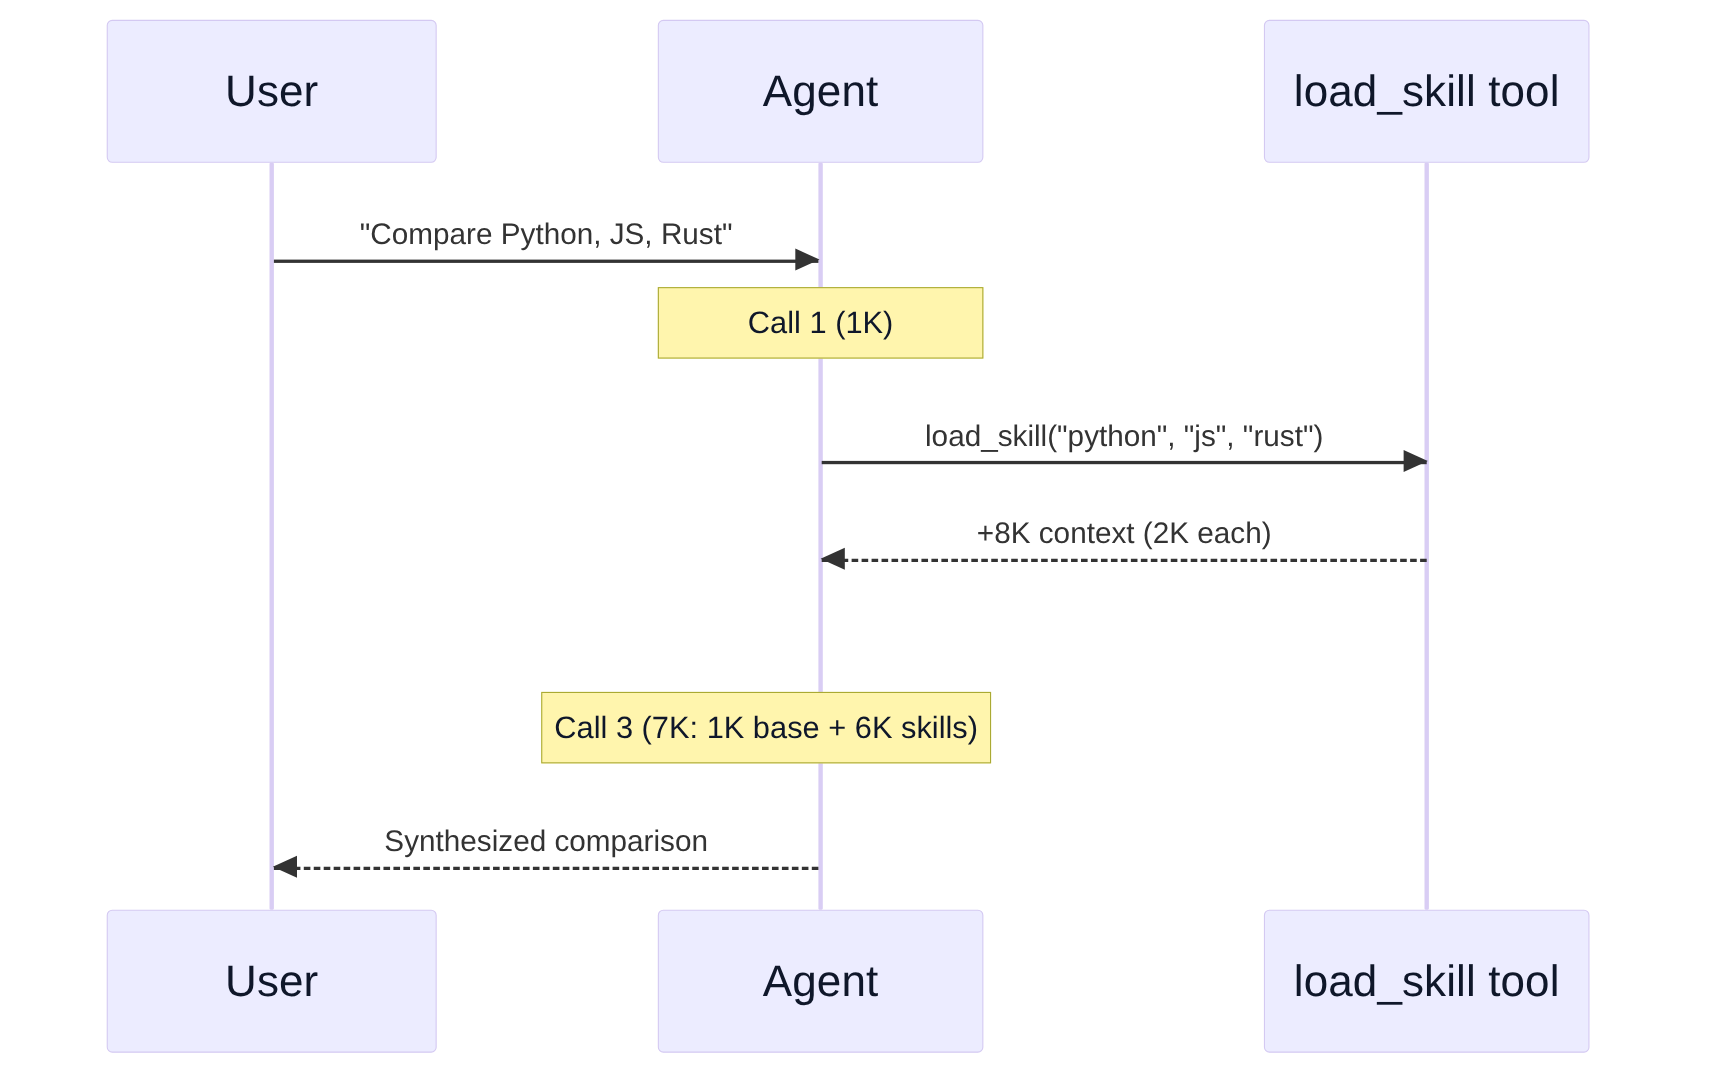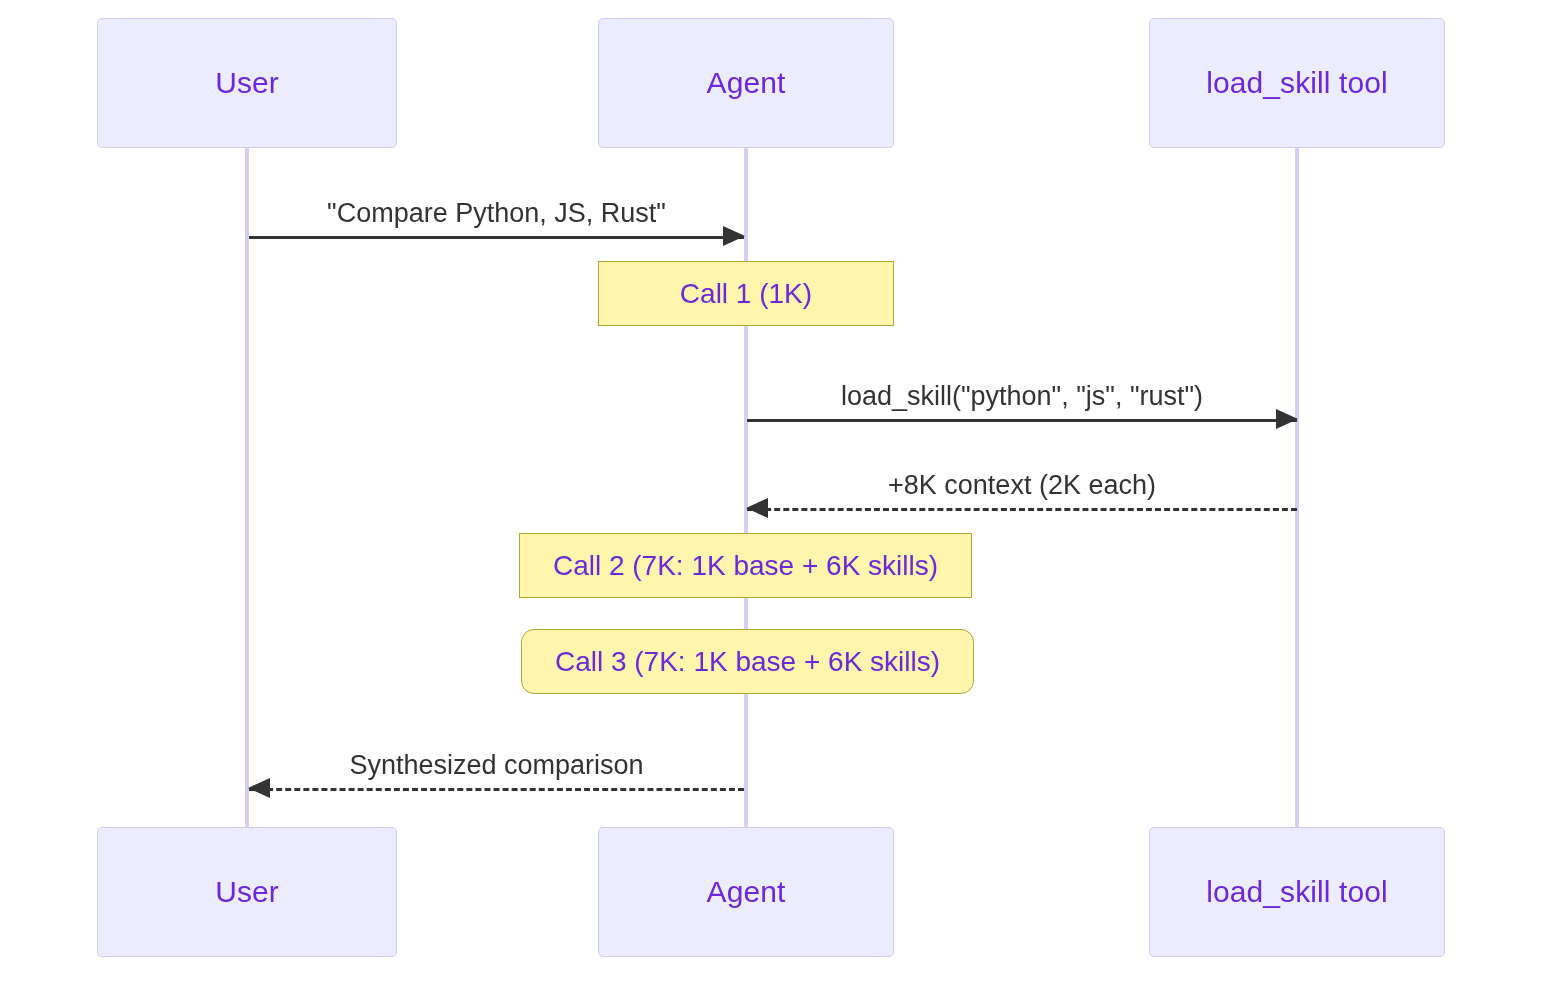--- a/index.html
+++ b/index.html
@@ -29,40 +29,40 @@
     position: absolute;
     box-sizing: border-box;
     background: #ececff;
     border: 1.6px solid #d4c9f2;
     border-radius: 5px;
     display: flex;
     align-items: center;
     justify-content: center;
   }
   .participant-label {
-    font-size: 30px;
-    color: #6d28d9;
+    font-size: 40px;
+    color: #0f172a;
     line-height: 1;
     letter-spacing: 0.1px;
     white-space: nowrap;
   }
 
   
   .note {
     position: absolute;
     box-sizing: border-box;
     background: #fff5ad;
     border: 1.8px solid #aaaa33;
     display: flex;
     align-items: center;
     justify-content: center;
   }
   .note-label {
     font-size: 28px;
-    color: #6d28d9;
+    color: #0f172a;
     line-height: 1;
     white-space: nowrap;
   }
 
   
   .message {
     position: absolute;
     height: 0;
   }
   .msg-line {
@@ -143,25 +143,22 @@
     <div class="arrowhead right"></div>
     <div class="msg-label">load_skill("python", "js", "rust")</div>
   </div>
 
   <div class="message" style="left:747px; top:508px; width:550px;">
     <div class="msg-line dashed"></div>
     <div class="arrowhead left"></div>
     <div class="msg-label">+8K context (2K each)</div>
   </div>
 
-  <div class="note" style="left:519px; top:533px; width:453px; height:65px;">
-    <span class="note-label">Call 2 (7K: 1K base + 6K skills)</span>
-  </div>
 
-  <div class="note" style="left:521px; top:629px; width:453px; height:65px;border-radius:13px;">
+  <div class="note" style="left:492px; top:629px; width:409px; height:65px;">
     <span class="note-label">Call 3 (7K: 1K base + 6K skills)</span>
   </div>
 
   <div class="message" style="left:249px; top:788px; width:495px;">
     <div class="msg-line dashed"></div>
     <div class="arrowhead left"></div>
     <div class="msg-label">Synthesized comparison</div>
   </div>
 
   <div class="participant" style="left:97px; top:827px; width:300px; height:130px;">

